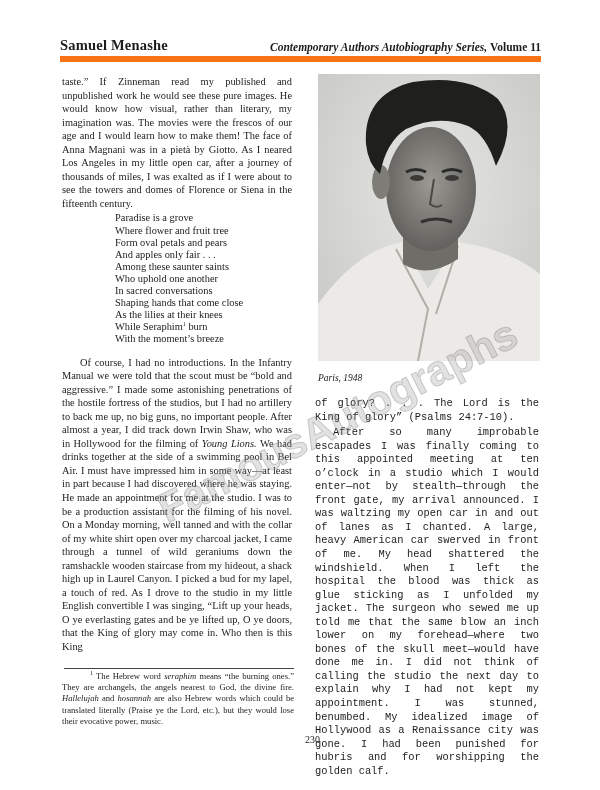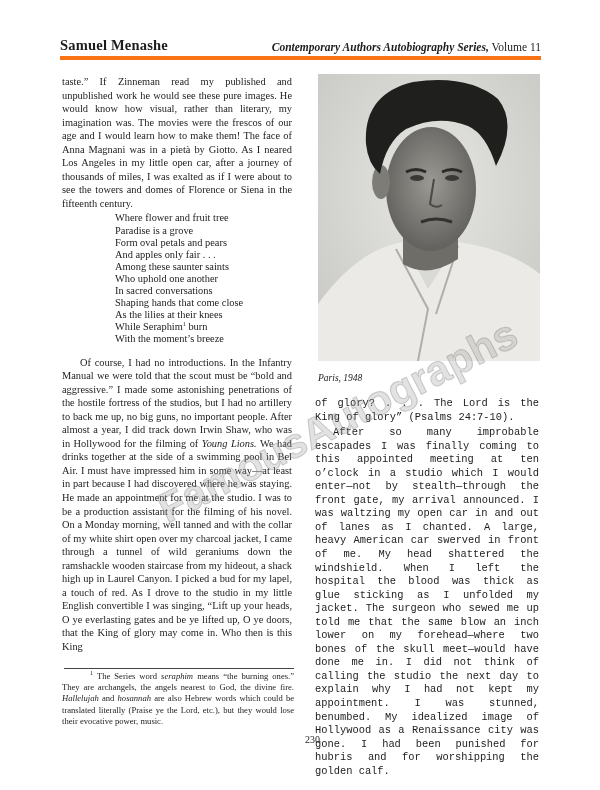--- a/index.html
+++ b/index.html
@@ -1,23 +1,23 @@
 <!DOCTYPE html>
 <html><head>
 <meta charset="utf-8">
 <style>
   html, body { margin: 0; padding: 0; background: #ffffff; }
   body { width: 600px; height: 790px; position: relative; overflow: hidden;
          font-family: "Liberation Serif", "DejaVu Serif", serif; color: #1c1c1c; }
   .header { position: absolute; left: 60px; top: 36px; width: 481px; height: 20px;
-            border-bottom: 4px solid #f97316; }
+            border-bottom: 6px solid #f97316; }
   .header .author { position: absolute; left: 0; bottom: 2px; font-weight: bold; font-size: 14.5px; letter-spacing: 0.2px; }
   .header .series { position: absolute; right: 0; bottom: 3px; font-size: 11.5px; }
   .header .series i { font-style: italic; font-weight: bold; }
-  .header .series b { font-weight: normal; }
+  .header .series b { font-weight: bold; }
 
   .col { position: absolute; font-size: 10.4px; line-height: 13.55px; text-align: justify; }
   .col-left { left: 60px; top: 73px; width: 234px; }
   .col-right { left: 313px; top: 395px; width: 228px; font-family: Liberation Mono, monospace; }
   .para { margin: 2px; }
   .indent { text-indent: 18px; }
   .poem-title { font-style: italic; margin: 11px 0 7px 40px; font-size: 10.4px; }
   .poem { margin: 0 0 10px 55px; }
   .poem div { line-height: 12.1px; white-space: nowrap; }
   .poem sup, .fn sup { font-size: 6px; vertical-align: super; line-height: 0; }
@@ -41,22 +41,22 @@
 <body>
 
 <div class="header">
   <span class="author">Samuel Menashe</span>
   <span class="series"><i>Contemporary Authors Autobiography Series,</i> <b>Volume 11</b></span>
 </div>
 
 <div class="col col-left">
   <p class="para">taste.” If Zinneman read my published and unpublished work he would see these pure images. He would know how visual, rather than literary, my imagination was. The movies were the frescos of our age and I would learn how to make them! The face of Anna Magnani was in a pietà by Giotto. As I neared Los Angeles in my little open car, after a journey of thousands of miles, I was exalted as if I were about to see the towers and domes of Florence or Siena in the fifteenth century.</p>
   <div class="poem">
+    <div>Paradise is a grove</div>
     <div>Where flower and fruit tree</div>
-    <div>Paradise is a grove</div>
     <div>Form oval petals and pears</div>
     <div>And apples only fair . . .</div>
     <div>Among these saunter saints</div>
     <div>Who uphold one another</div>
     <div>In sacred conversations</div>
     <div>Shaping hands that come close</div>
     <div>As the lilies at their knees</div>
     <div><span>While Seraphim</span><sup>1</sup><span> burn</span></div>
     <div>With the moment’s breeze</div>
   </div>
@@ -91,17 +91,17 @@
   </svg>
 </div>
 <div class="caption">Paris, 1948</div>
 
 <div class="col col-right">
   <p class="para">of glory? . . . The Lord is the King of glory” (Psalms 24:7-10).</p>
   <p class="para indent" style="margin-top:2px">After so many improbable escapades I was finally coming to this appointed meeting at ten o’clock in a studio which I would enter—not by stealth—through the front gate, my arrival announced. I was waltzing my open car in and out of lanes as I chanted. A large, heavy American car swerved in front of me. My head shattered the windshield. When I left the hospital the blood was thick as glue sticking as I unfolded my jacket. The surgeon who sewed me up told me that the same blow an inch lower on my forehead—where two bones of the skull meet—would have done me in. I did not think of calling the studio the next day to explain why I had not kept my appointment. I was stunned, benumbed. My idealized image of Hollywood as a Renaissance city was gone. I had been punished for hubris and for worshipping the golden calf.</p>
 </div>
 
 <div class="fn-rule"></div>
-<div class="fn fn-first"><sup>1</sup><span> The Series word </span><i>seraphim</i><span> means “the burning ones.” They are archangels, the angels nearest to God, the divine fire. </span><i>Hallelujah</i><span> and </span><i>hosannah</i><span> are also Hebrew words which could be translated literally (Praise ye the Lord, etc.), but they would lose their evocative power, music.</span></div>
+<div class="fn fn-first"><sup>1</sup><span> The Hebrew word </span><i>seraphim</i><span> means “the burning ones.” They are archangels, the angels nearest to God, the divine fire. </span><i>Hallelujah</i><span> and </span><i>hosannah</i><span> are also Hebrew words which could be translated literally (Praise ye the Lord, etc.), but they would lose their evocative power, music.</span></div>
 
 <div class="page-number">230</div>
 
 <div class="watermark">FamousAutographs</div>
 
 </body></html>

